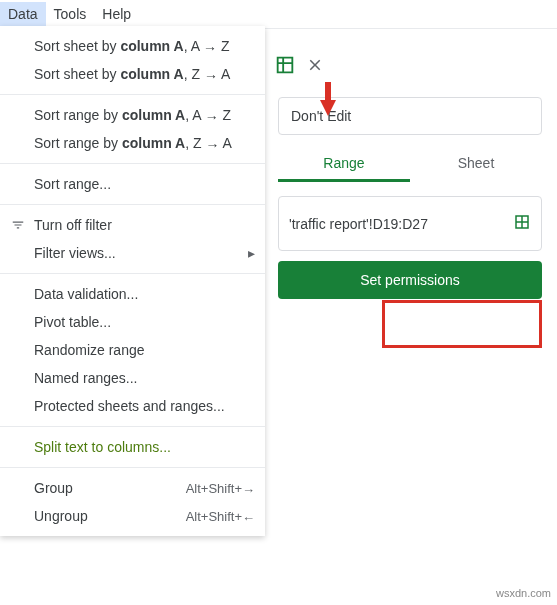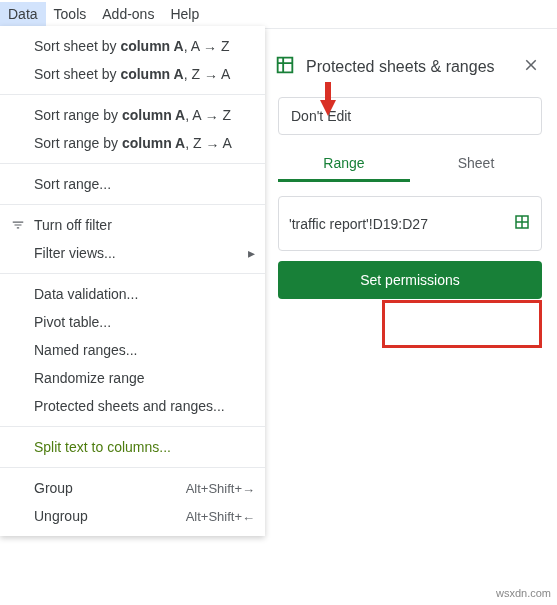--- a/index.html
+++ b/index.html
@@ -170,21 +170,20 @@
       font-size: 11px;
       color: #888;
     }
   </style>
 </head>
 <body>
 
 <div class="menubar">
   <div class="menubar-item active">Data</div>
   <div class="menubar-item">Tools</div>
-  <div class="menubar-item">Add-ons</div>
   <div class="menubar-item">Help</div>
 </div>
 
 <div class="dropdown">
   <div class="menu-item">
     <span><span>Sort sheet by </span><b>column A</b><span>, A → Z</span></span>
   </div>
   <div class="menu-item">
     <span><span>Sort sheet by </span><b>column A</b><span>, Z → A</span></span>
   </div>
@@ -213,24 +212,24 @@
     <span class="submenu-arrow">▸</span>
   </div>
   <div class="menu-sep"></div>
   <div class="menu-item">
     <span>Data validation...</span>
   </div>
   <div class="menu-item">
     <span>Pivot table...</span>
   </div>
   <div class="menu-item">
+    <span>Randomize range</span>
+  </div>
+  <div class="menu-item">
     <span>Named ranges...</span>
-  </div>
-  <div class="menu-item">
-    <span>Randomize range</span>
   </div>
   <div class="menu-item" style="position:relative;">
     <span>Protected sheets and ranges...</span>
   </div>
   <div class="menu-sep"></div>
   <div class="menu-item disabled">
     <span>Split text to columns...</span>
   </div>
   <div class="menu-sep"></div>
   <div class="menu-item">
@@ -245,21 +244,20 @@
 
 <div class="highlight-red" style="left:16px; top:440px; width:240px; height:30px;"></div>
 
 <div class="panel">
   <div class="panel-header">
     <span>
       <svg width="22" height="22" viewBox="0 0 24 24" fill="#188038">
           <path d="M3 3h18v18H3V3zm2 2v4h4V5H5zm6 0v4h8V5h-8zM5 11v8h4v-8H5zm6 0v8h8v-8h-8z"></path>
         </svg>
     </span>
-    <span class="panel-title">Protected sheets &amp; ranges</span>
     <span style="cursor:pointer;">
       <svg width="18" height="18" viewBox="0 0 24 24" fill="#5f6368">
           <path d="M19 6.41 17.59 5 12 10.59 6.41 5 5 6.41 10.59 12 5 17.59 6.41 19 12 13.41 17.59 19 19 17.59 13.41 12z"></path>
         </svg>
     </span>
   </div>
 
   <div class="input-box">Don't Edit</div>
 
   <div class="tabs">

